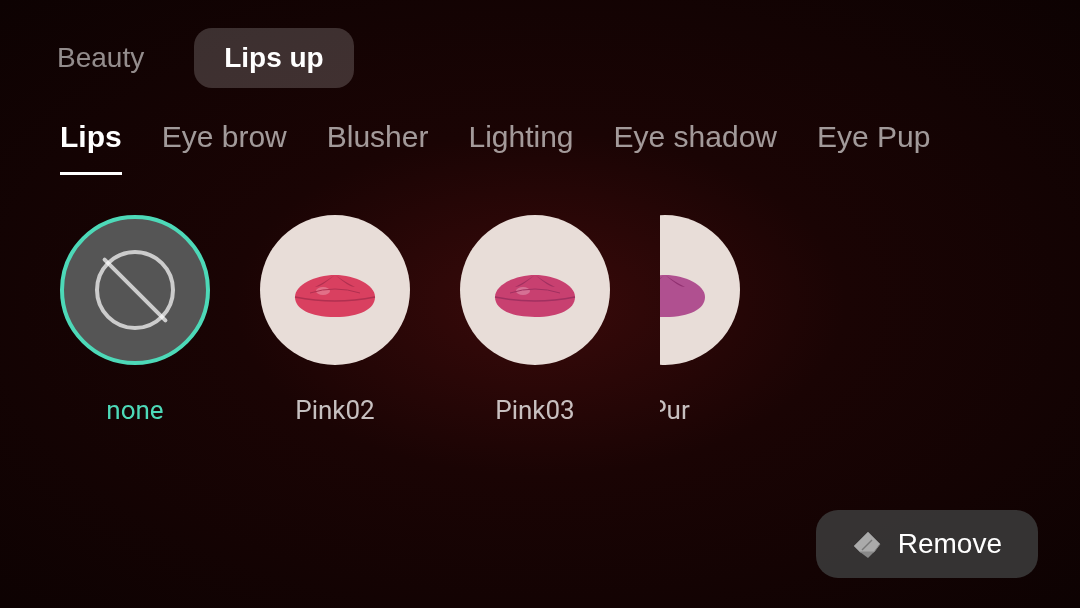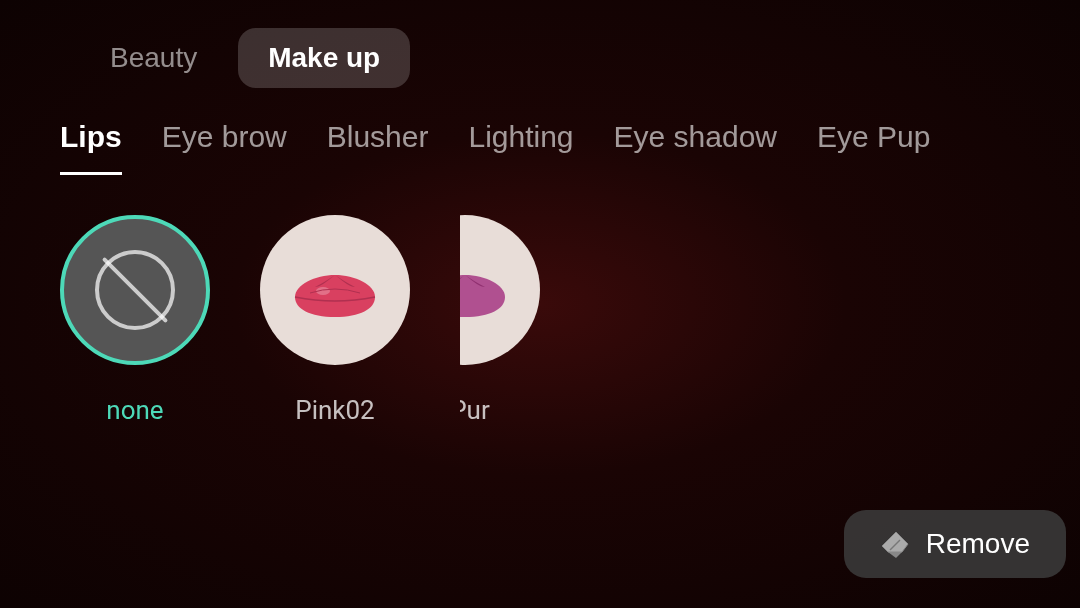--- a/index.html
+++ b/index.html
@@ -11,22 +11,22 @@
       font-family: 'Roboto', Arial, sans-serif;
       color: white;
       overflow: hidden;
       position: relative;
     }
 
     
     .top-tabs {
       display: flex;
       align-items: center;
-      padding: 28px 60px 0 80px;
-      gap: 11px;
+      padding: 28px 60px 0 27px;
+      gap: 20px;
     }
 
     .top-tab {
       font-size: 28px;
       font-weight: 400;
       color: rgba(255,255,255,0.55);
       padding: 14px 30px;
       border-radius: 18px;
       cursor: pointer;
       background: transparent;
@@ -149,21 +149,21 @@
     }
 
     .item-circle.partial {
       background: #e8ddd8;
     }
 
     
     .remove-btn {
       position: absolute;
       bottom: 30px;
-      right: 14px;
+      right: 42px;
       background: rgba(60,60,60,0.85);
       border: none;
       border-radius: 22px;
       color: white;
       font-size: 28px;
       padding: 18px 36px;
       display: flex;
       align-items: center;
       gap: 14px;
       cursor: pointer;
@@ -172,21 +172,21 @@
     .remove-icon {
       width: 32px;
       height: 32px;
     }
   </style>
 </head>
 <body>
 
 <div class="top-tabs">
   <button class="top-tab">Beauty</button>
-  <button class="top-tab active">Make up</button>
+  <button class="top-tab active">Lips up</button>
 </div>
 
 <div class="category-tabs">
   <button class="category-tab active">Lips</button>
   <button class="category-tab">Eye brow</button>
   <button class="category-tab">Blusher</button>
   <button class="category-tab">Lighting</button>
   <button class="category-tab">Eye shadow</button>
   <button class="category-tab">Eye Pup</button>
 </div>
@@ -208,20 +208,33 @@
         <path d="M50 20 C40 28 35 32 30 32 C38 28 44 24 50 20Z" fill="#b03050"></path>
         <path d="M50 20 C60 28 65 32 70 32 C62 28 56 24 50 20Z" fill="#b03050"></path>
         <ellipse cx="38" cy="36" rx="7" ry="4" fill="rgba(255,255,255,0.25)"></ellipse>
         <path d="M10 42 Q50 50 90 42" stroke="#b03050" stroke-width="1.5" fill="none"></path>
         <path d="M25 38 Q50 30 75 38" stroke="#b03050" stroke-width="1" fill="none"></path>
       </svg>
     </div>
     <span class="item-label">Pink02</span>
   </div>
 
+  <div class="item">
+    <div class="item-circle">
+      <svg class="lips-img" viewBox="0 0 100 70" xmlns="http://www.w3.org/2000/svg">
+        <path d="M50 20 C30 20 10 30 10 42 C10 54 25 62 50 62 C75 62 90 54 90 42 C90 30 70 20 50 20Z" fill="#c84070"></path>
+        <path d="M50 20 C40 28 35 32 30 32 C38 28 44 24 50 20Z" fill="#a03060"></path>
+        <path d="M50 20 C60 28 65 32 70 32 C62 28 56 24 50 20Z" fill="#a03060"></path>
+        <ellipse cx="38" cy="36" rx="7" ry="4" fill="rgba(255,255,255,0.25)"></ellipse>
+        <path d="M10 42 Q50 50 90 42" stroke="#a03060" stroke-width="1.5" fill="none"></path>
+        <path d="M25 38 Q50 30 75 38" stroke="#a03060" stroke-width="1" fill="none"></path>
+      </svg>
+    </div>
+    <span class="item-label">Pink03</span>
+  </div>
 
   <div class="item item-partial" style="overflow:hidden; width:80px;">
     <div class="item-circle partial" style="margin-left:-70px;">
       <svg class="lips-img" viewBox="0 0 100 70" xmlns="http://www.w3.org/2000/svg">
         <path d="M50 20 C30 20 10 30 10 42 C10 54 25 62 50 62 C75 62 90 54 90 42 C90 30 70 20 50 20Z" fill="#b05090"></path>
         <path d="M50 20 C40 28 35 32 30 32 C38 28 44 24 50 20Z" fill="#903070"></path>
         <path d="M50 20 C60 28 65 32 70 32 C62 28 56 24 50 20Z" fill="#903070"></path>
         <ellipse cx="38" cy="36" rx="7" ry="4" fill="rgba(255,255,255,0.25)"></ellipse>
       </svg>
     </div>

